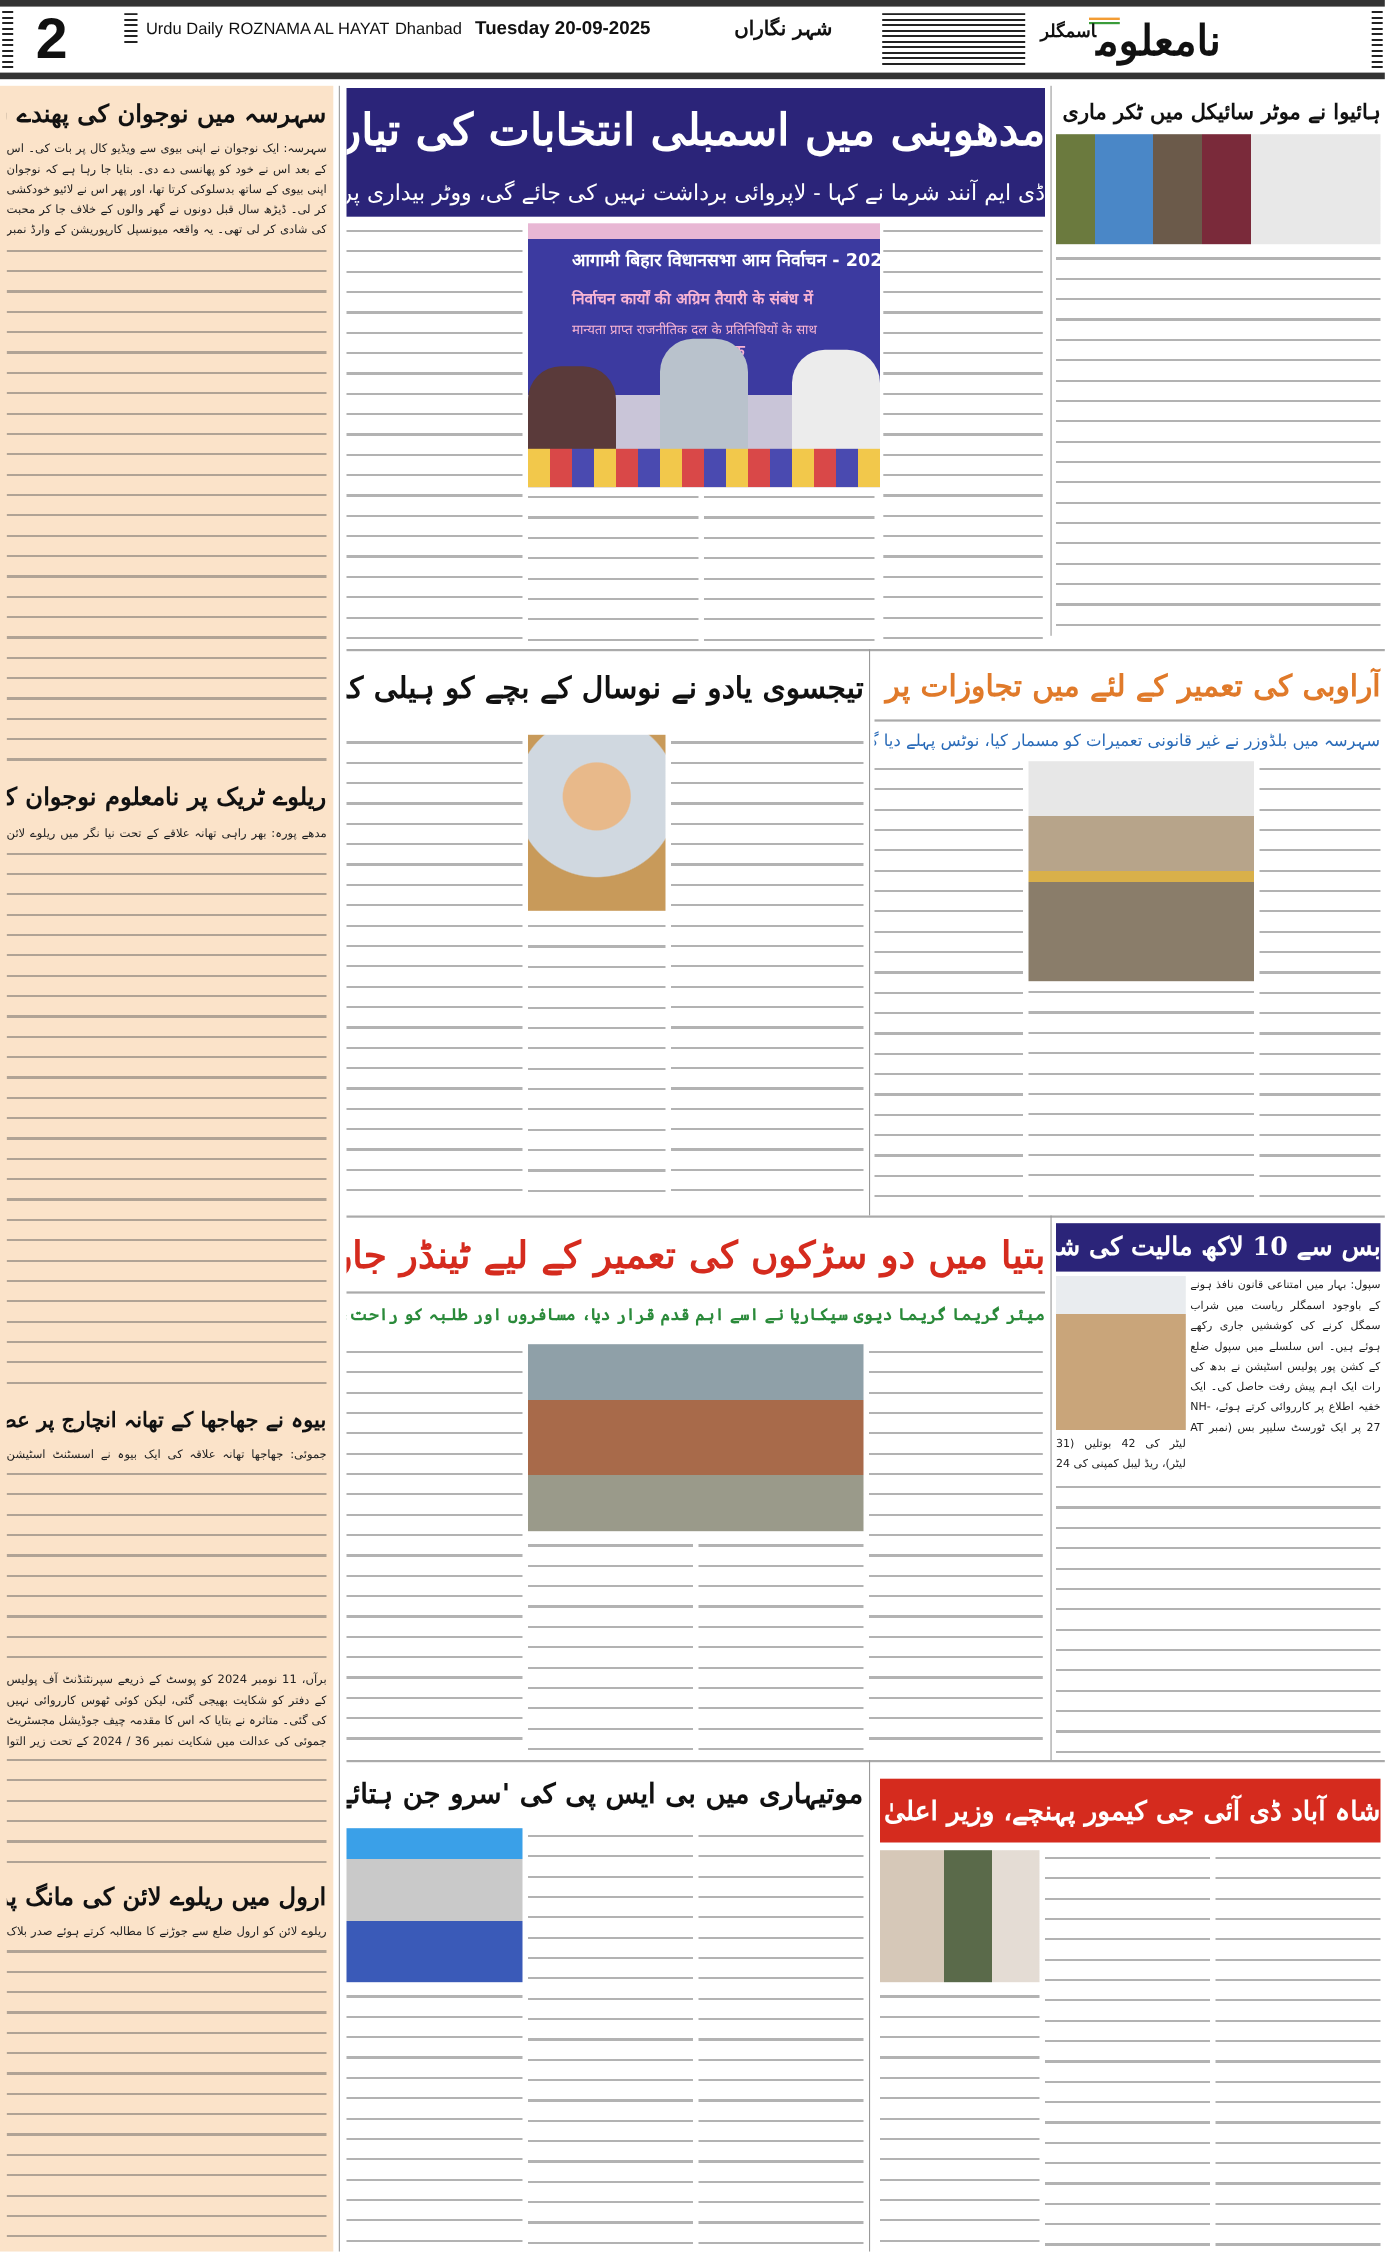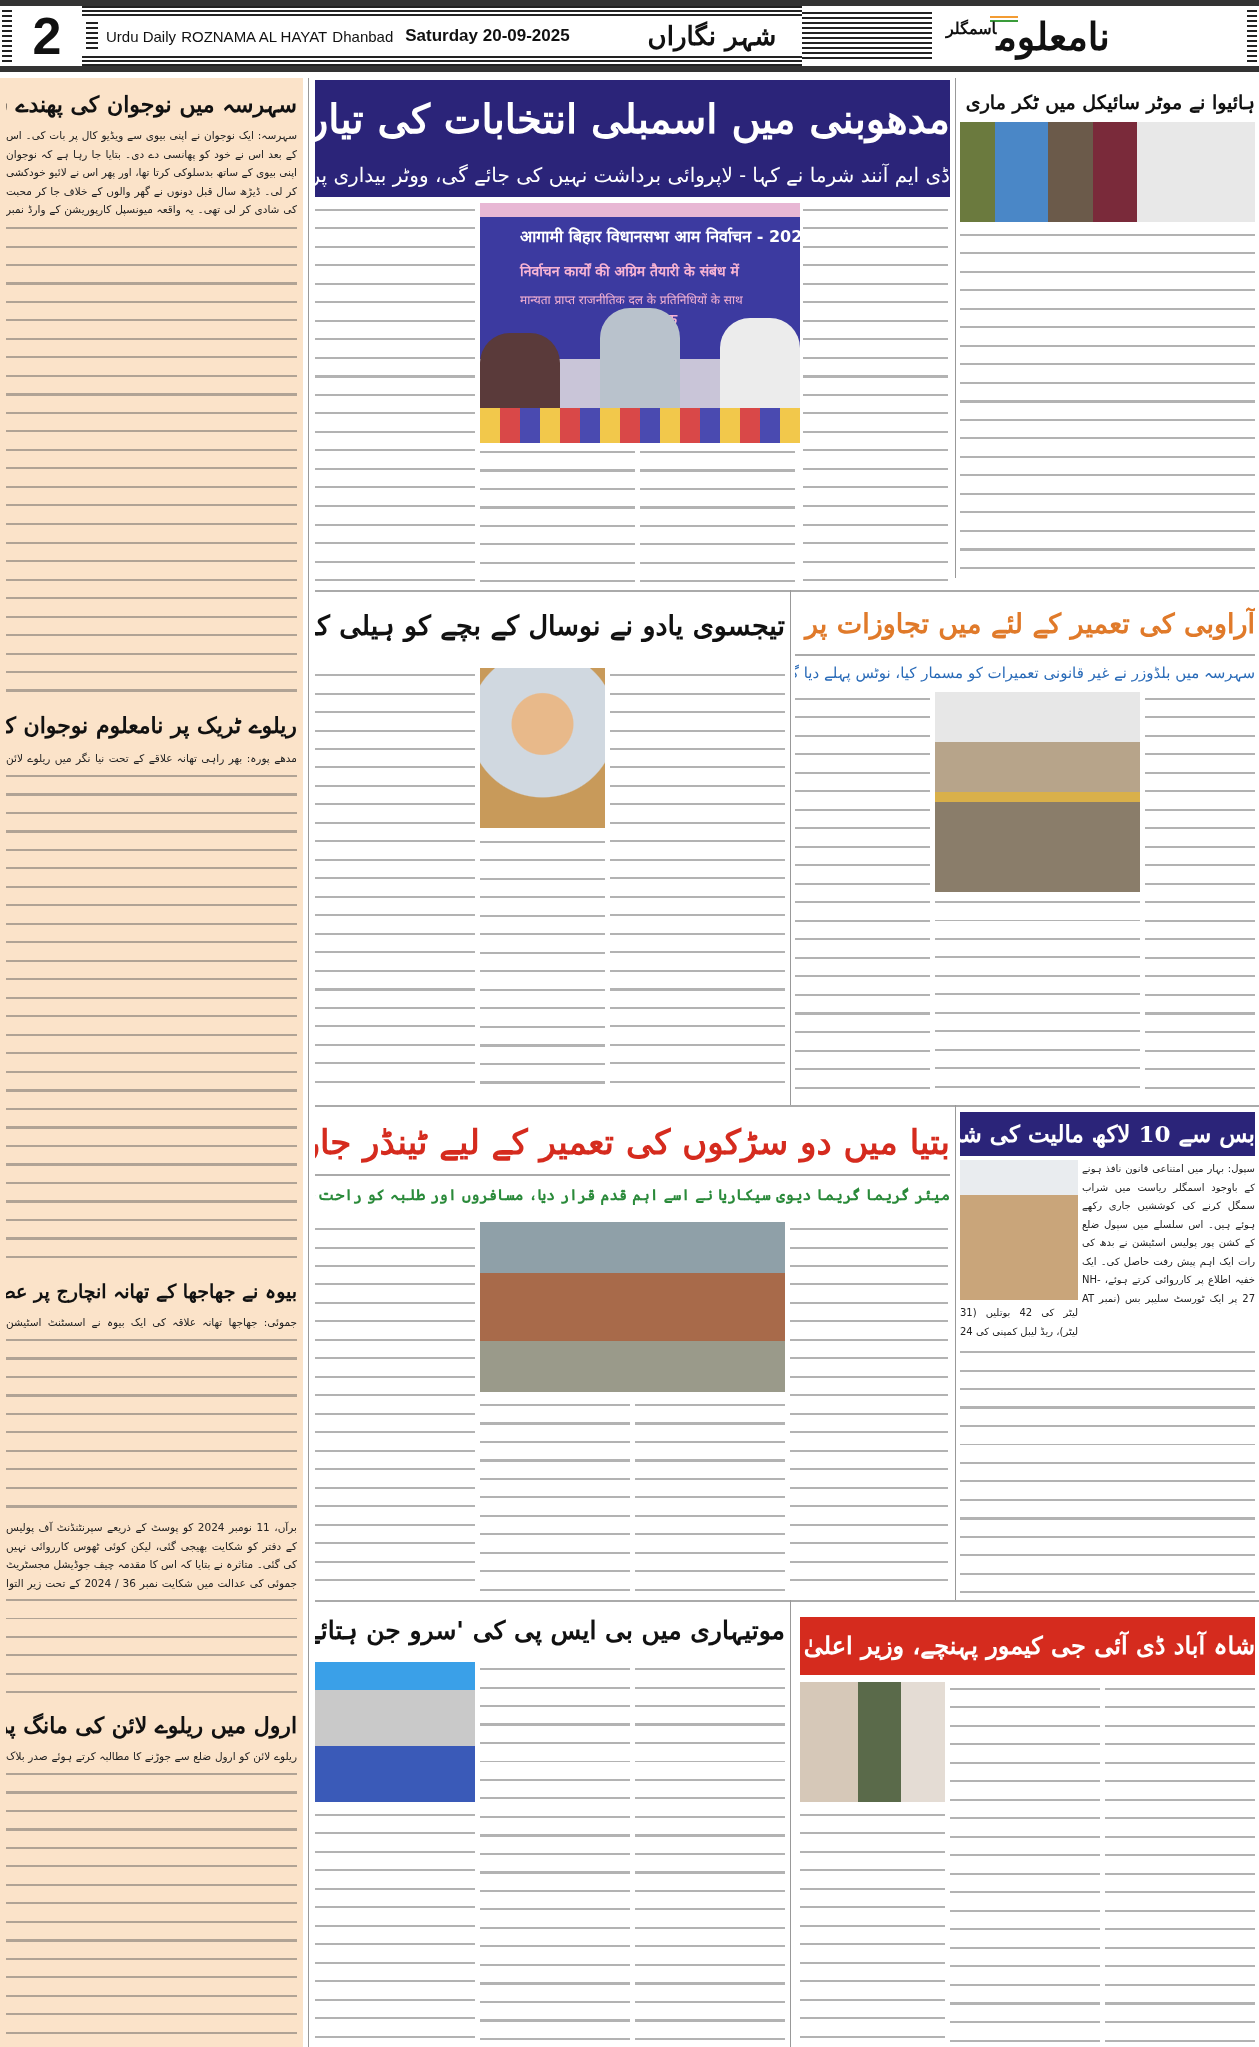--- a/index.html
+++ b/index.html
@@ -1,28 +1,28 @@
 <!DOCTYPE html>
 <html><head>
 <meta charset="utf-8">
 <style>
   * { box-sizing: border-box; margin: 0; padding: 0; }
   body { width: 1259px; height: 2047px; background: #fff; font-family: "DejaVu Sans", sans-serif; overflow: hidden; position: relative; color: #111; }
   .masthead { position: absolute; left: 0; top: 0; width: 1259px; height: 72px; border-top: 6px solid #333; border-bottom: 6px solid #333; display: flex; align-items: center; }
   .stripes { background: repeating-linear-gradient(to bottom, #222 0 2px, #fff 2px 5px); }
   .mh-left-stripe { width: 10px; height: 52px; margin-left: 2px; }
   .page-num { width: 70px; height: 60px; font-family: "Liberation Sans", sans-serif; font-weight: bold; font-size: 52px; text-align: center; line-height: 60px; }
-  .mh-band { flex: 0 0 auto; height: 60px; display: flex; flex-direction: column; justify-content: space-between; position: relative; }
+  .mh-band { flex: 0 0 auto; height: 60px; display: flex; flex-direction: row; justify-content: space-between; position: relative; }
   .mh-lines-top, .mh-lines-bot { height: 10px; background: repeating-linear-gradient(to bottom, #222 0 2px, #fff 2px 4px); }
   .mh-info { display: flex; align-items: center; height: 40px; padding: 0 4px; }
   .mh-info .small-stripe { width: 12px; height: 28px; margin-right: 8px; }
   .mh-info span { font-family: "Liberation Sans", sans-serif; font-size: 15px; white-space: nowrap; }
   .mh-info .bold { font-weight: normal; }
   .mh-info .date { font-weight: bold; font-size: 17px; margin-left: 12px; }
-  .section-name { font-family: "DejaVu Serif", serif; font-weight: bold; font-size: 26px; direction: rtl; padding: 0 30px; white-space: nowrap; }
+  .section-name { font-family: "DejaVu Serif", serif; font-weight: bold; font-size: 18px; direction: rtl; padding: 0 30px; white-space: nowrap; }
   .mid-stripes { width: 130px; height: 48px; }
   .logo { direction: rtl; font-family: "DejaVu Serif", serif; font-size: 38px; font-weight: bold; padding: 0 14px; position: relative; white-space: nowrap; }
   .logo small { font-size: 16px; position: relative; top: -16px; }
   .logo .flag { position: absolute; top: 2px; left: 58px; width: 28px; height: 6px; background: linear-gradient(to bottom, #f39c33 0 33%, #fff 33% 66%, #3a9c3a 66%); }
   .mh-right-stripe { width: 10px; height: 52px; margin-left: auto; margin-right: 2px; }
 
   .urdu { direction: rtl; text-align: justify; font-family: "DejaVu Sans", sans-serif; }
   .col-left { position: absolute; left: 0; top: 78px; width: 303px; height: 1969px; background: #fbe3c9; padding: 4px 6px; overflow: hidden; }
   .col-divider { position: absolute; top: 78px; width: 1px; height: 1969px; background: #999; }
   .story { overflow: hidden; }
@@ -42,21 +42,21 @@
 <div class="masthead">
   <div class="mh-left-stripe stripes"></div>
   <div class="page-num">2</div>
   <div class="mh-band" style="width:540px;">
     <div class="mh-lines-top"></div>
     <div class="mh-info">
       <div class="small-stripe stripes"></div>
       <span>Urdu Daily</span>&nbsp;
       <span class="bold">ROZNAMA AL HAYAT</span>&nbsp;
       <span>Dhanbad</span>
-      <span class="date">Saturday 20-09-2025</span>
+      <span class="date">Tuesday 20-09-2025</span>
     </div>
     <div class="mh-lines-bot"></div>
   </div>
   <div class="mh-band" style="width:180px;">
     <div class="mh-lines-top"></div>
     <div style="height:40px;display:flex;align-items:center;justify-content:center;">
       <span class="section-name">شہر نگاراں</span>
     </div>
     <div class="mh-lines-bot"></div>
   </div>

